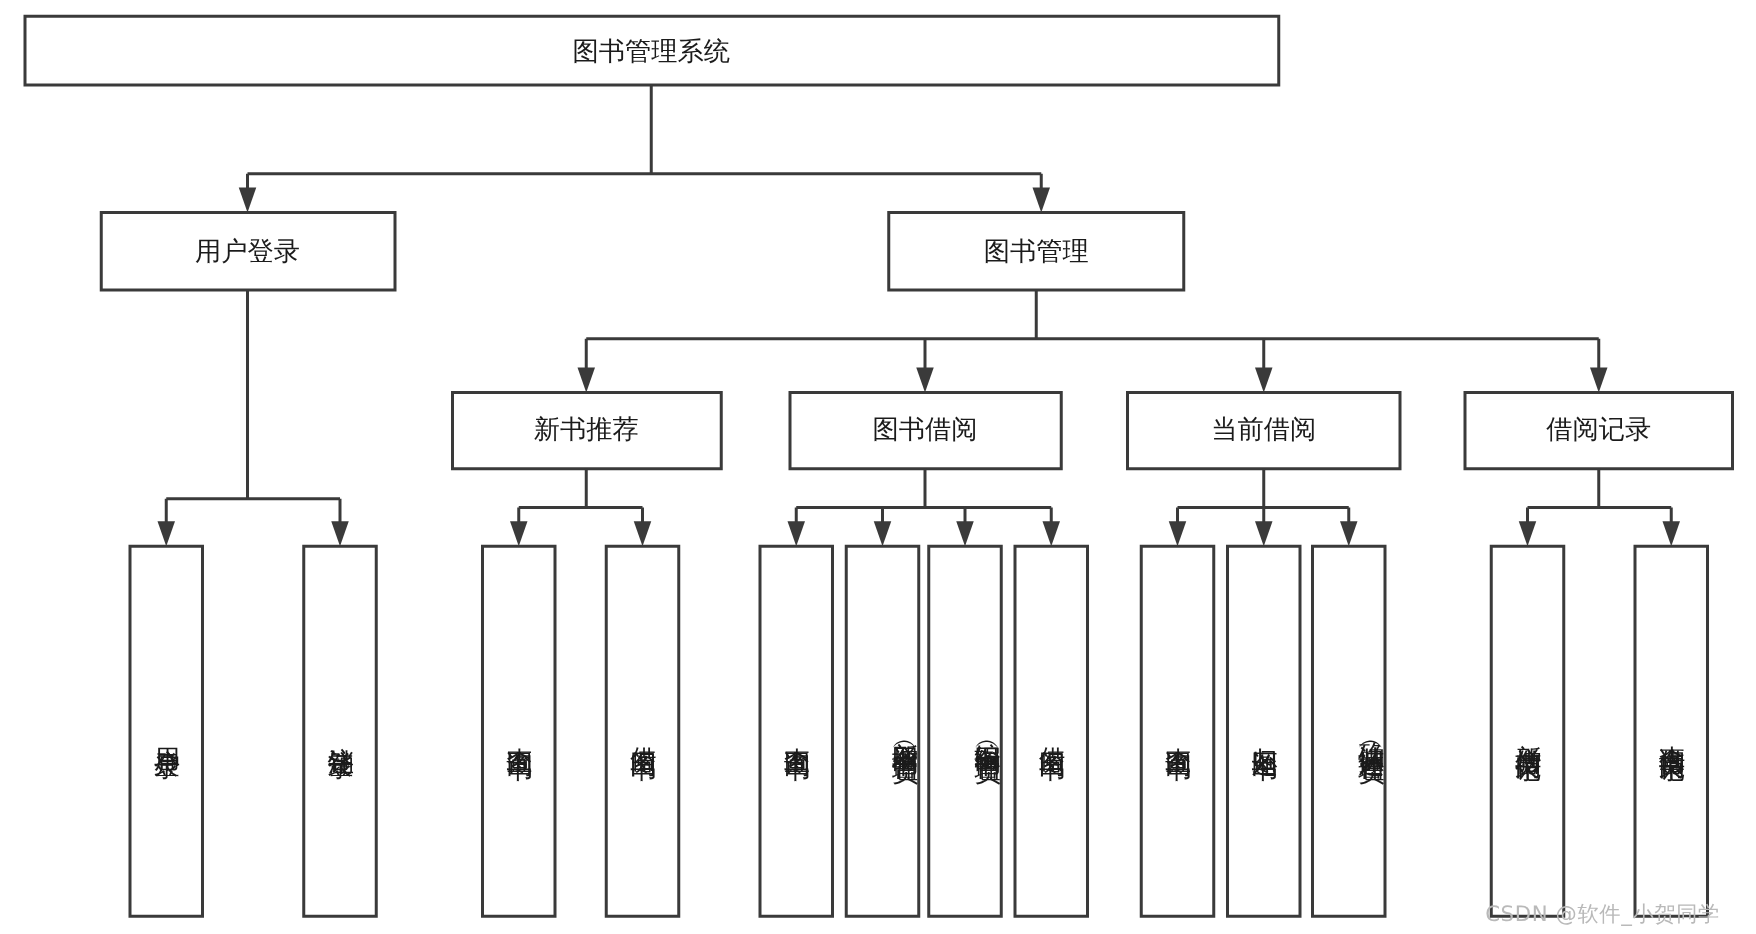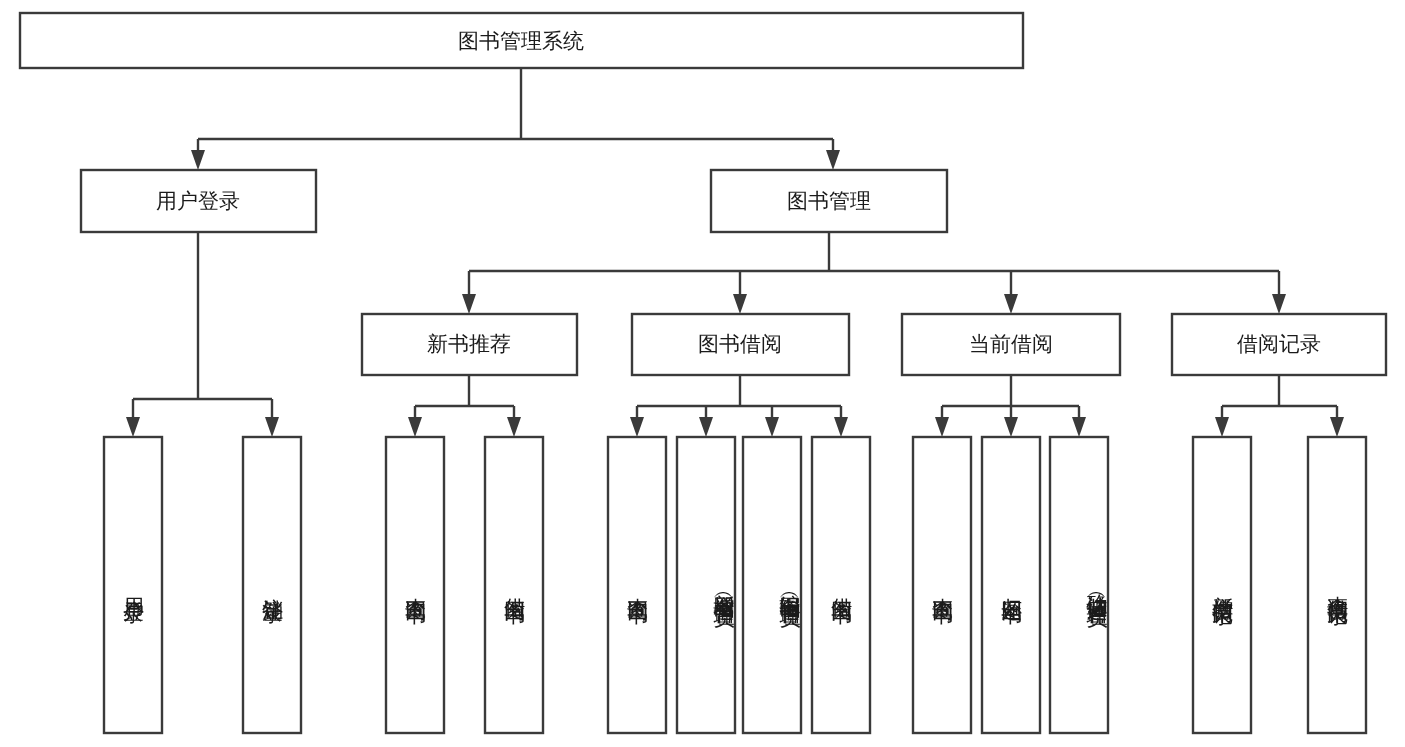--- a/index.html
+++ b/index.html
@@ -223,13 +223,14 @@
   <div class="leaf-label" style="left:743px; top:441px; width:58px; height:290px;">编辑图书（管理员）</div>
   <div class="leaf-label centered" style="left:812px; top:437px; width:58px; height:296px;">借阅图书</div>
 
   <div class="leaf-label centered" style="left:913px; top:437px; width:58px; height:296px;">查询图书</div>
   <div class="leaf-label centered" style="left:982px; top:437px; width:58px; height:296px;">归还图书</div>
   <div class="leaf-label" style="left:1050px; top:441px; width:58px; height:290px;">确认归还（管理员）</div>
 
   <div class="leaf-label centered" style="left:1193px; top:437px; width:58px; height:296px;">新增借阅记录</div>
   <div class="leaf-label centered" style="left:1308px; top:437px; width:58px; height:296px;">查询借阅记录</div>
 
+  <div class="watermark">CSDN @软件_小贺同学</div>
 </div>
 
 </body></html>

